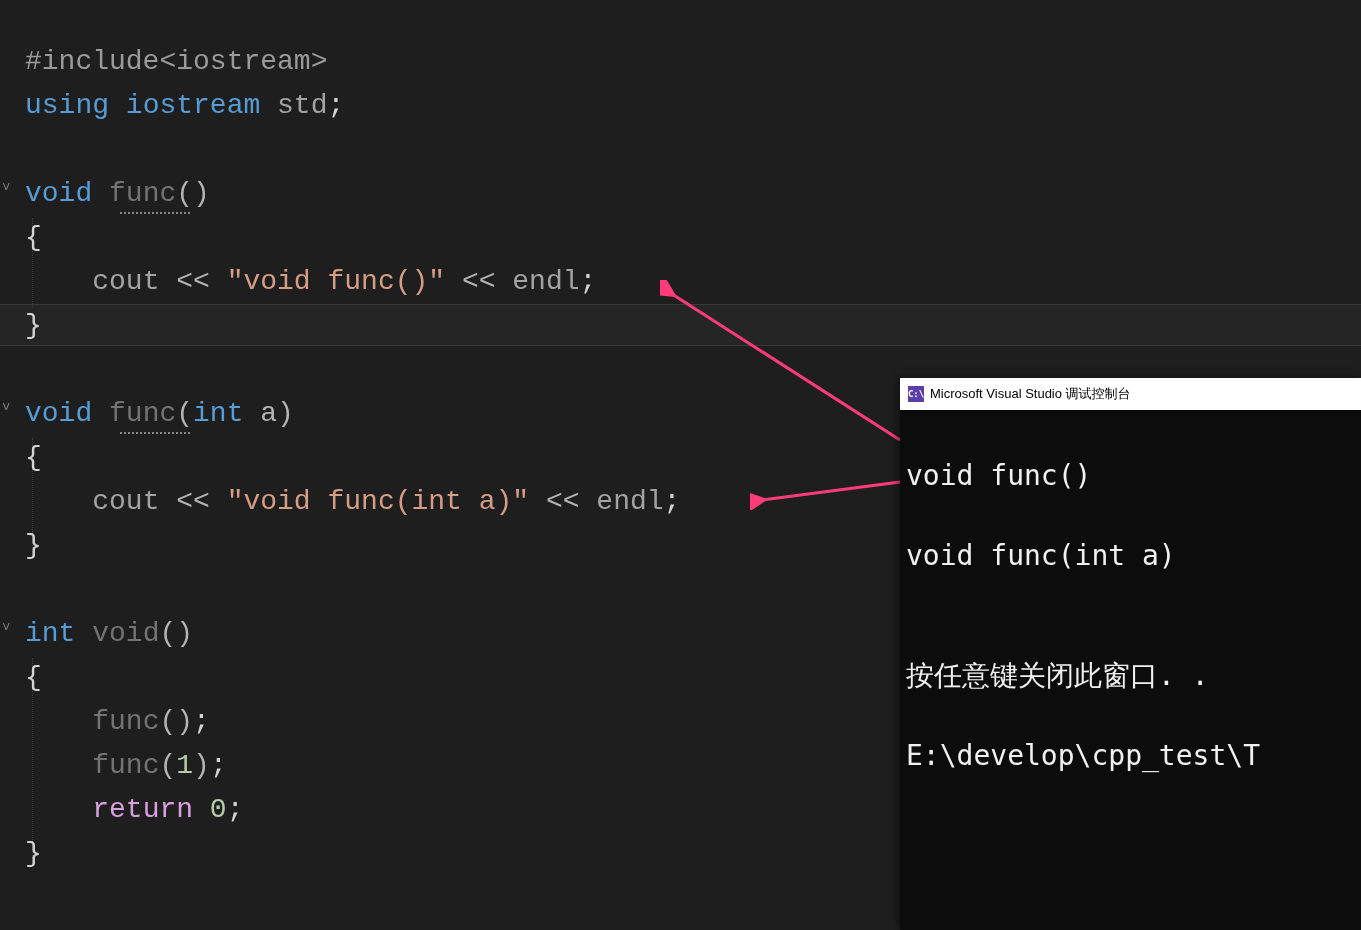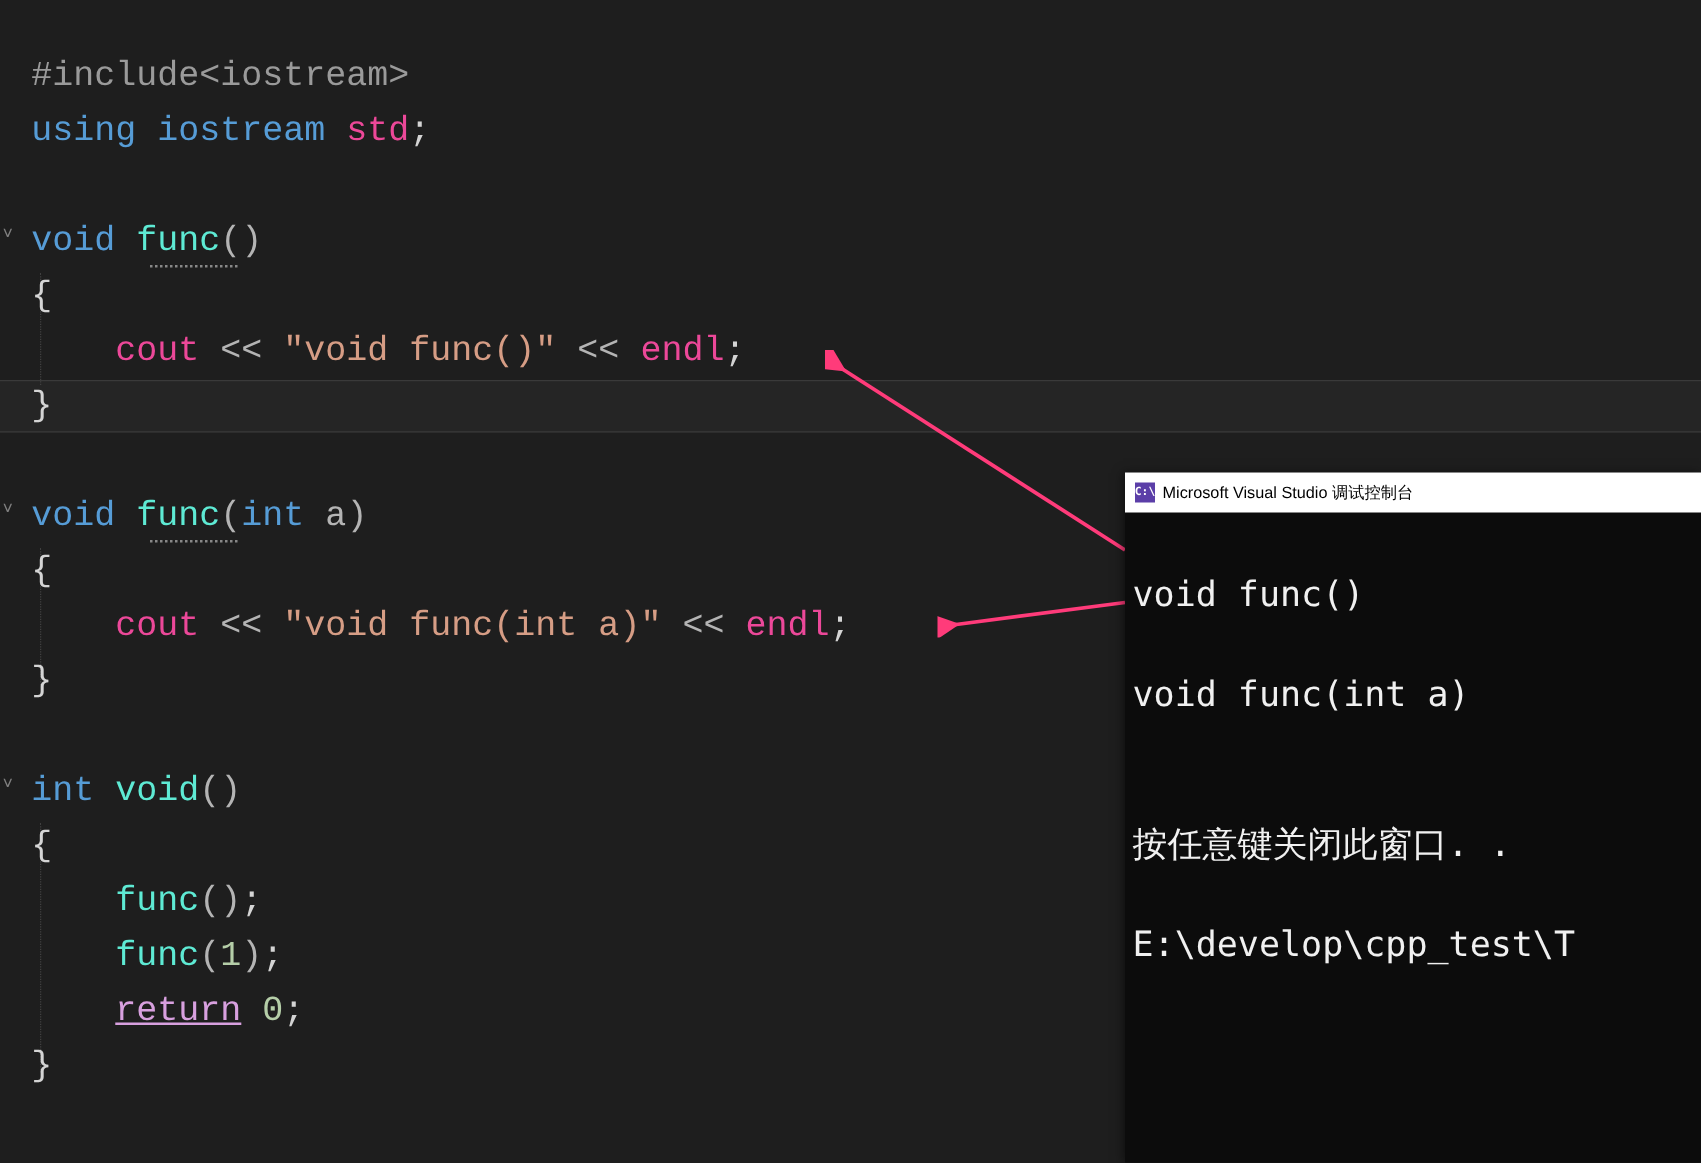--- a/index.html
+++ b/index.html
@@ -47,28 +47,28 @@
     line-height: 16px;
   }
   .indent-guide {
     position: absolute;
     left: 32px;
     width: 0;
     border-left: 1px dotted #404040;
   }
   .pre  { color: #9a9a9a; }
   .kw   { color: #569cd6; }
-  .fn   { color: #5eead4; margin-top: 10px; }
+  .fn   { color: #737373; margin-top: 10px; }
   .str  { color: #d69d85; }
   .pun  { color: #d4d4d4; }
   .par  { color: #b4b4b4; }
   .num  { color: #b5cea8; }
   .op   { color: #b4b4b4; }
-  .id   { color: #ec4899; }
-  .ctl  { color: #d8a0df; text-decoration: underline; }
+  .id   { color: #a3a3a3; }
+  .ctl  { color: #d8a0df; }
 
   .dotted-underline {
     position: absolute;
     height: 1px;
     border-bottom: 2px dotted #888;
   }
 
   .console {
     position: absolute;
     left: 900px;

